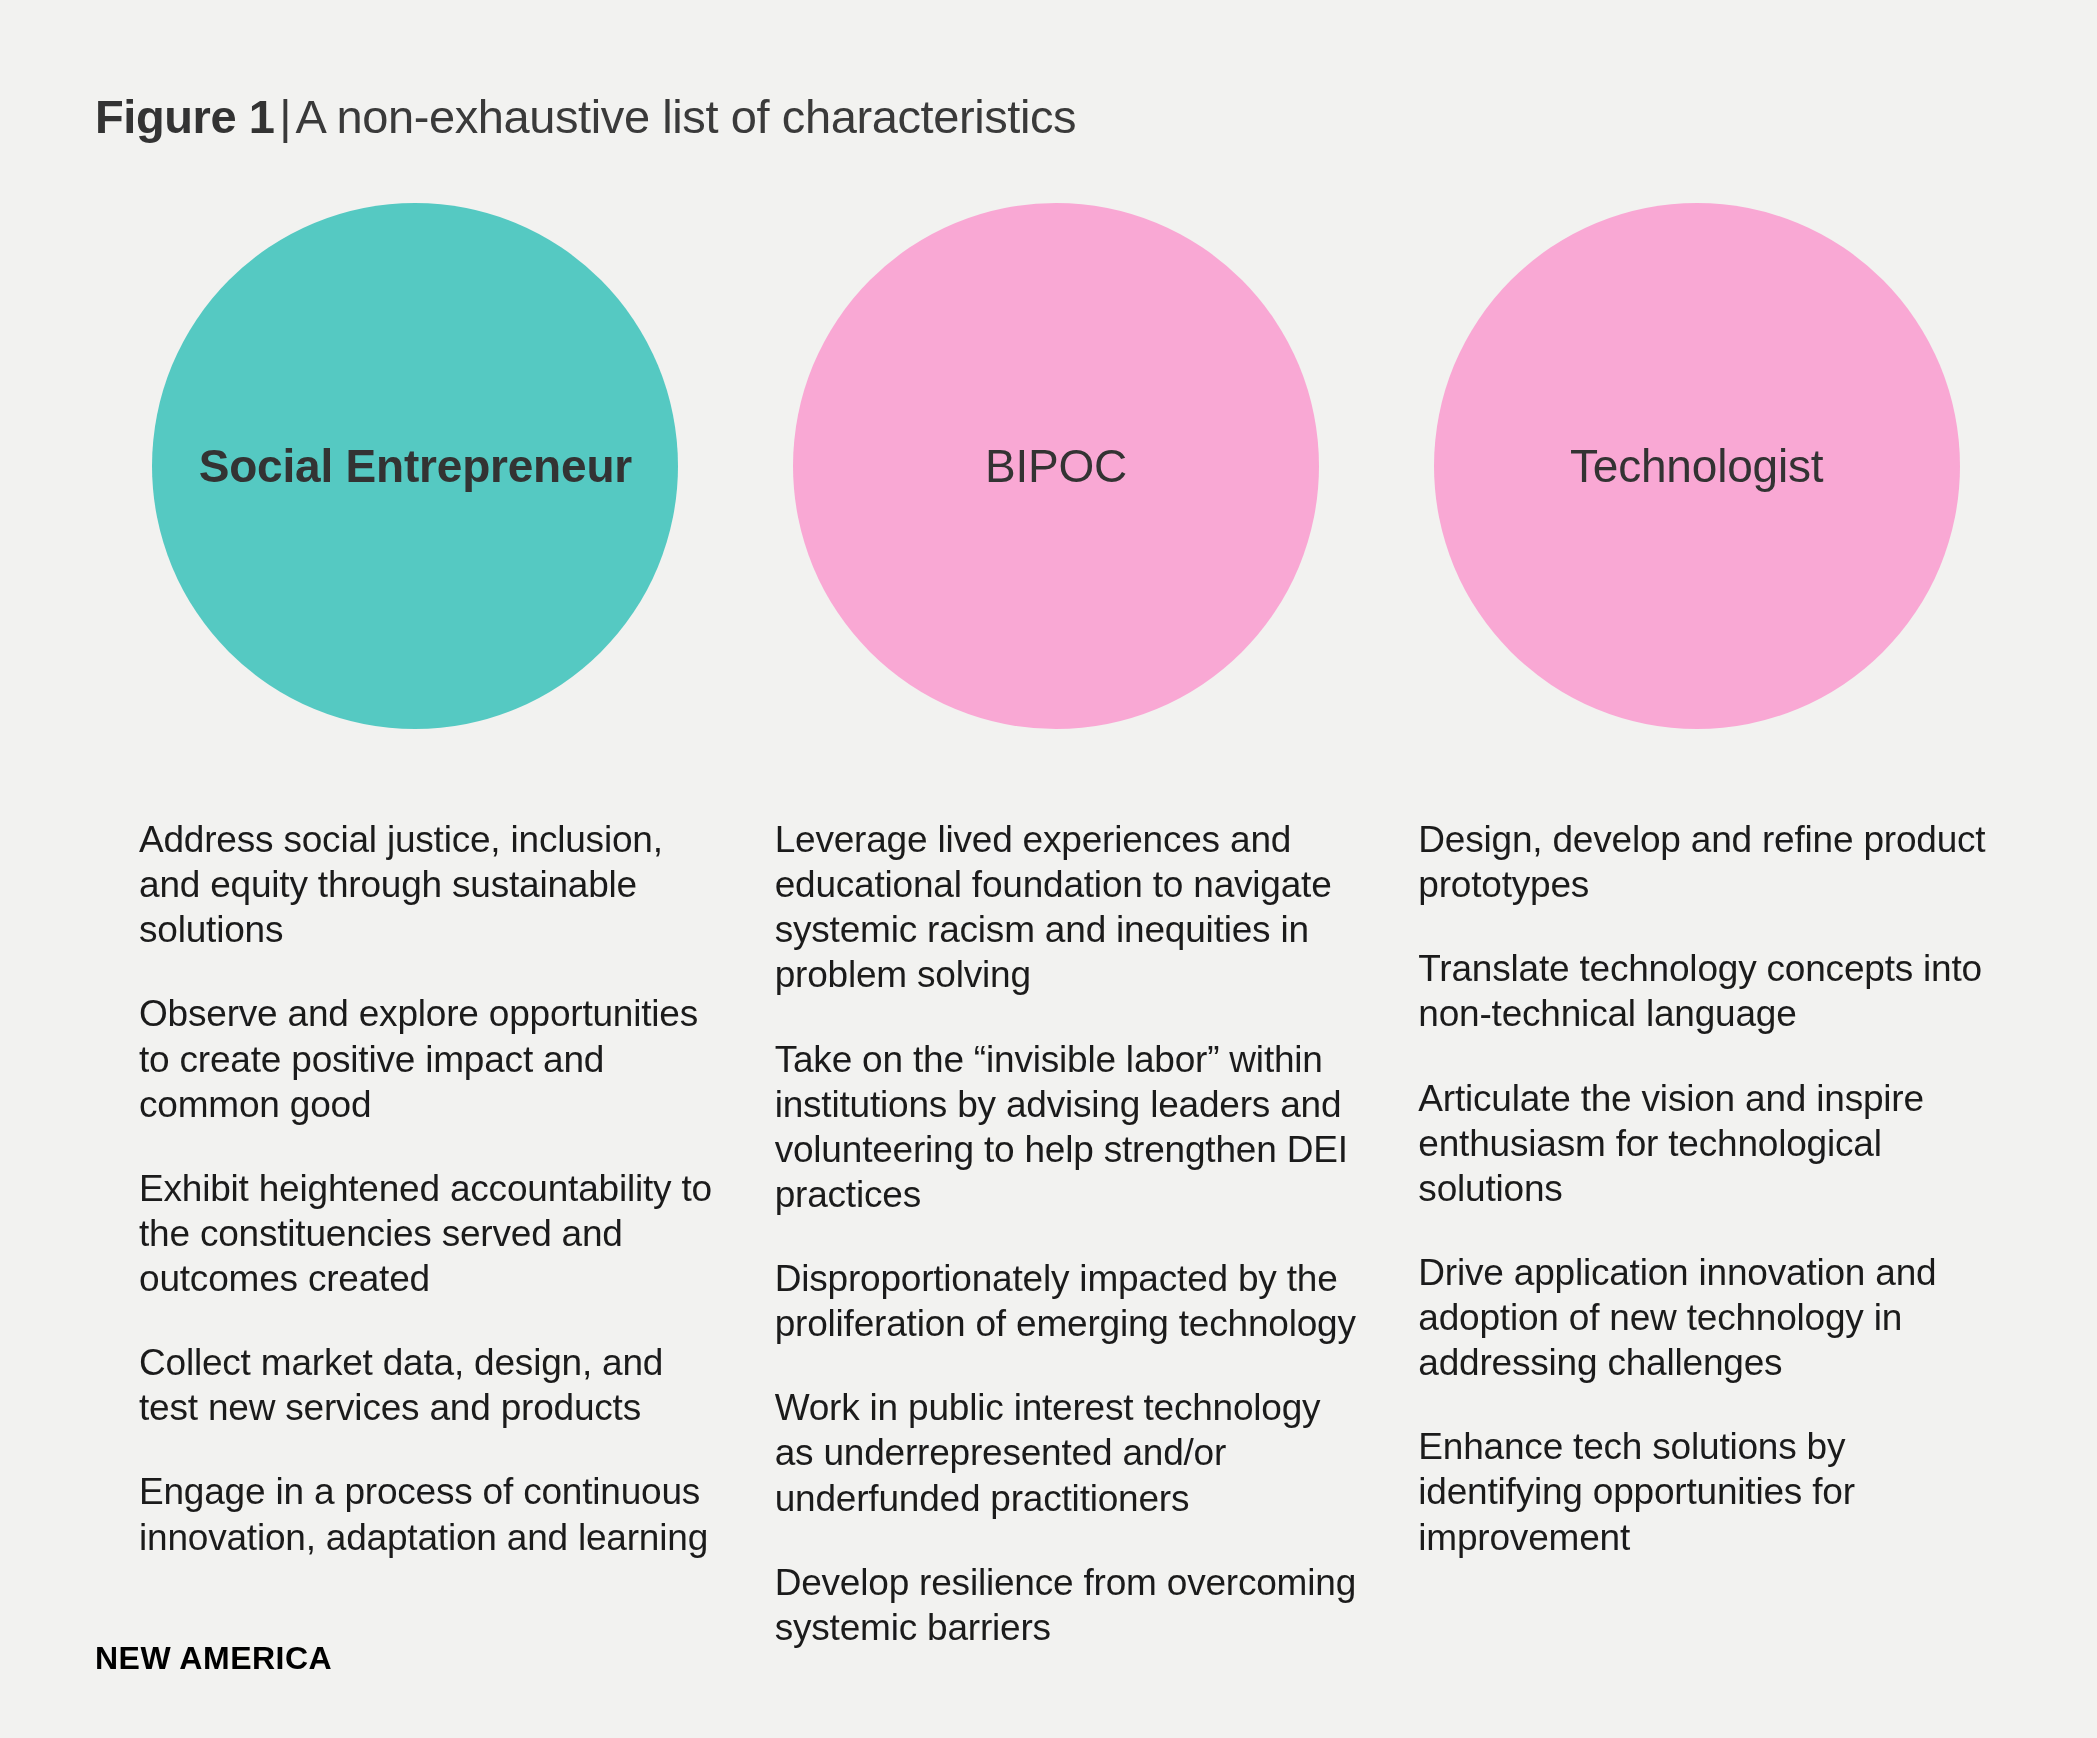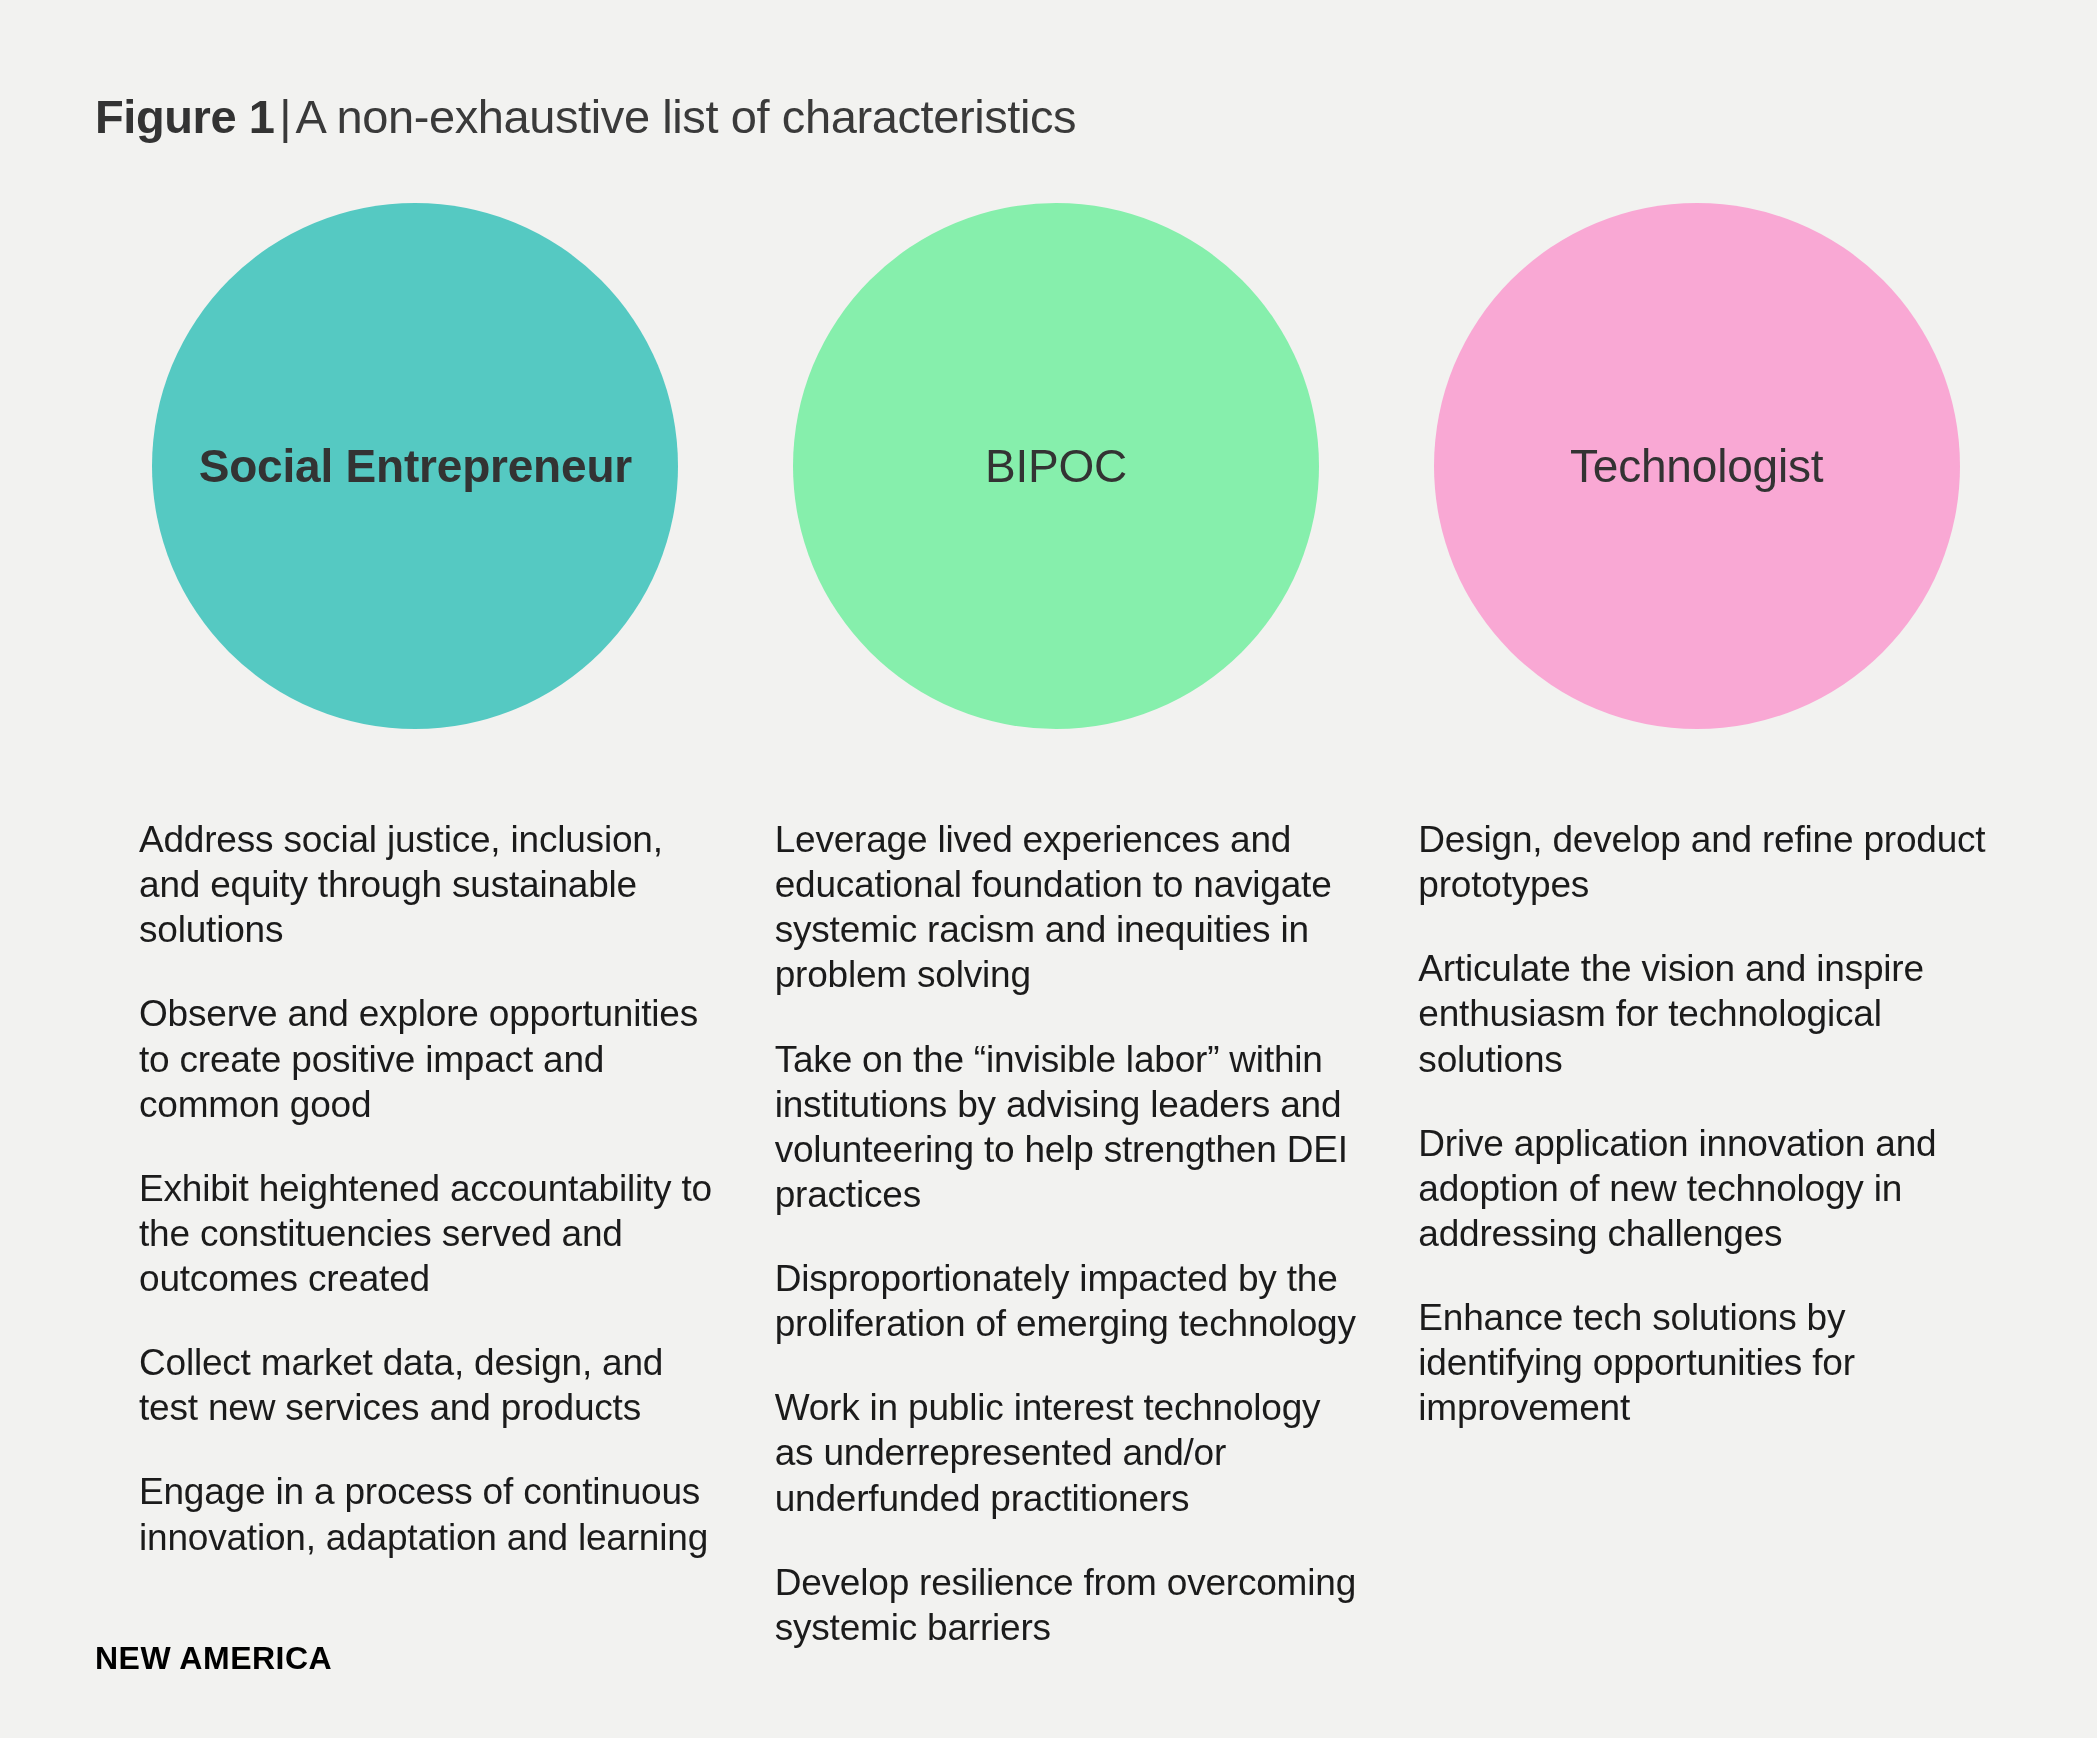--- a/index.html
+++ b/index.html
@@ -134,38 +134,39 @@
       <div class="items">
         <p class="item">Address social justice, inclusion, and equity through sustainable solutions</p>
         <p class="item">Observe and explore opportunities to create positive impact and common good</p>
         <p class="item">Exhibit heightened accountability to the constituencies served and outcomes created</p>
         <p class="item">Collect market data, design, and test new services and products</p>
         <p class="item">Engage in a process of continuous innovation, adaptation and learning</p>
       </div>
     </div>
 
     <div class="column col-2">
-      <div class="circle" style="background: #86efac;">
+      <div class="circle" style="background: #f9a8d4;">
         <span class="circle-label regular">BIPOC</span>
       </div>
       <div class="items">
         <p class="item">Leverage lived experiences and educational foundation to navigate systemic racism and inequities in problem solving</p>
         <p class="item">Take on the “invisible labor” within institutions by advising leaders and volunteering to help strengthen DEI practices</p>
         <p class="item">Disproportionately impacted by the proliferation of emerging technology</p>
         <p class="item">Work in public interest technology as underrepresented and/or underfunded  practitioners</p>
         <p class="item">Develop resilience from overcoming systemic barriers</p>
       </div>
     </div>
 
     <div class="column col-3">
       <div class="circle" style="background: #f9a8d4;">
         <span class="circle-label regular">Technologist</span>
       </div>
       <div class="items">
         <p class="item">Design, develop and refine product prototypes</p>
+        <p class="item">Translate technology concepts into non-technical language</p>
         <p class="item">Articulate the vision and inspire enthusiasm for technological solutions</p>
         <p class="item">Drive application innovation and adoption of new technology in addressing challenges</p>
         <p class="item">Enhance tech solutions by identifying opportunities for improvement</p>
       </div>
     </div>
 
   </div>
 
   <div class="brand">NEW AMERICA</div>
 

